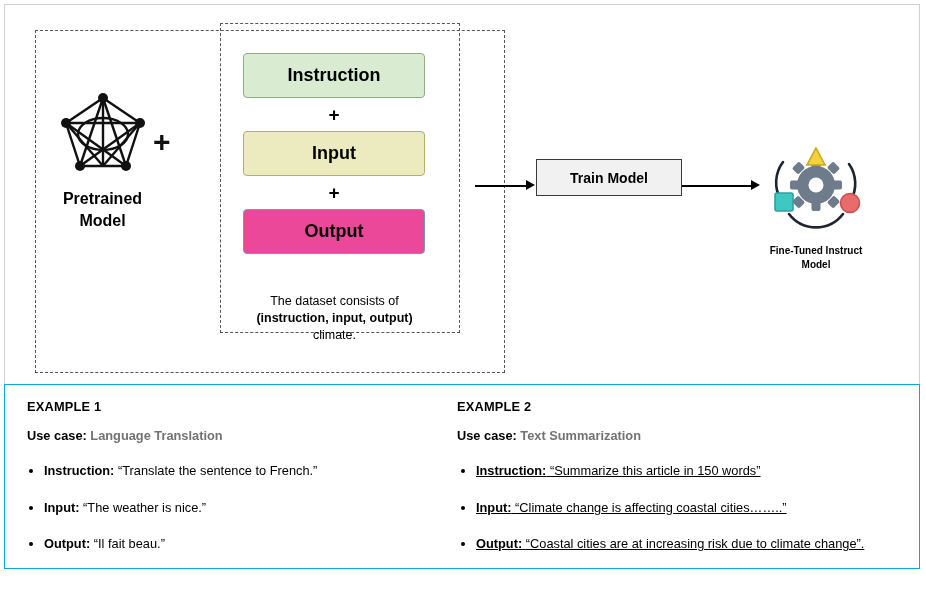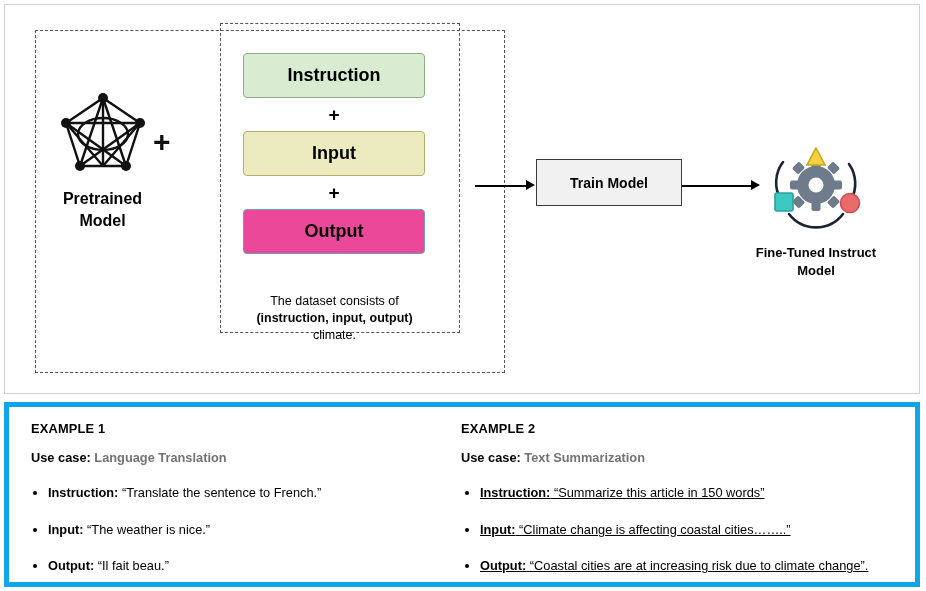--- a/index.html
+++ b/index.html
@@ -131,54 +131,54 @@
     border-top: 5px solid transparent;
     border-bottom: 5px solid transparent;
     border-left: 9px solid #000;
   }
 
   .train-box {
     position: absolute;
     left: 531px;
     top: 154px;
     width: 146px;
-    height: 47px;
+    height: 37px;
     background: #f1f1f1;
     border: 1.4px solid #3a3a3a;
     display: flex;
     align-items: center;
     justify-content: center;
     font-size: 14px;
     font-weight: bold;
     box-sizing: border-box;
   }
 
   .finetuned-wrap {
     position: absolute;
     left: 736px;
     top: 133px;
     width: 150px;
     text-align: center;
   }
   .finetuned-label {
-    font-size: 13px;
+    font-size: 10px;
     font-weight: bold;
     line-height: 1.35;
     margin-top: 6px;
     white-space: nowrap;
   }
 
   
   .examples-panel {
     position: absolute;
     left: 4px;
-    top: 402px;
+    top: 384px;
     width: 916px;
     height: 185px;
-    border: 5px solid #0ea5e9;
+    border: 1px solid #0ea5e9;
     box-sizing: border-box;
     background: #ffffff;
   }
   .example {
     position: absolute;
     top: 14px;
   }
   .example-left { left: 22px; width: 420px; }
   .example-right { left: 452px; width: 450px; }
 

